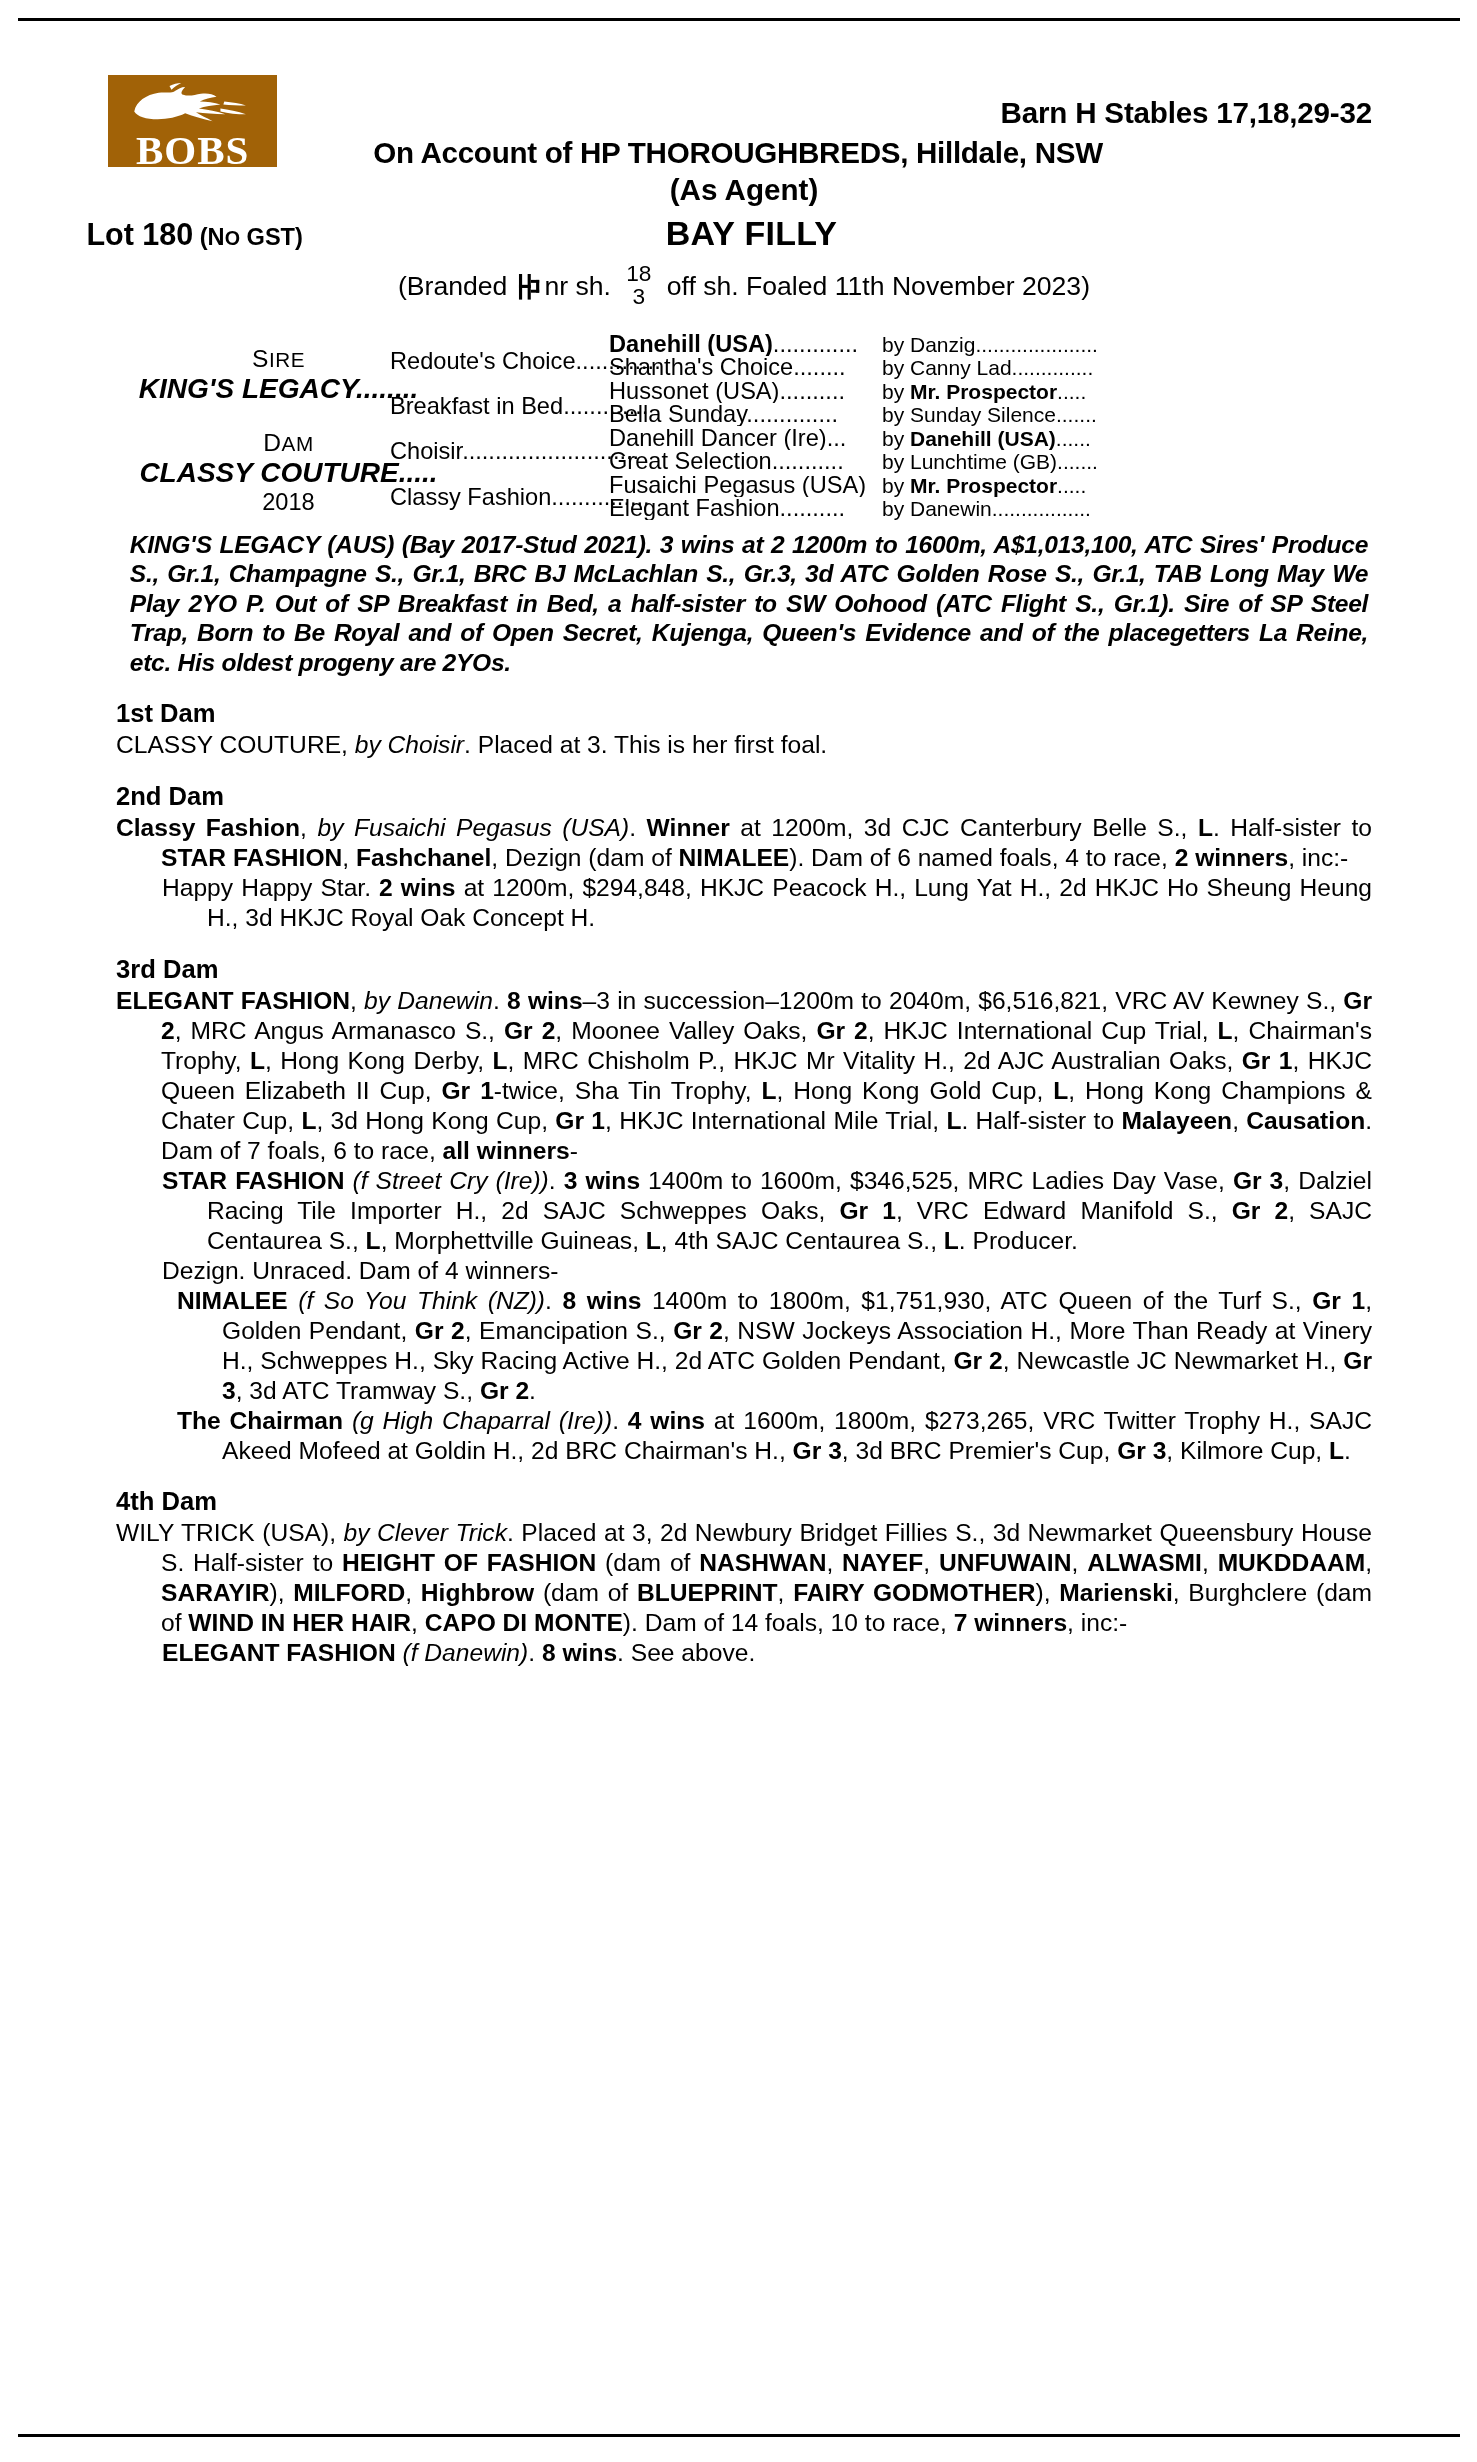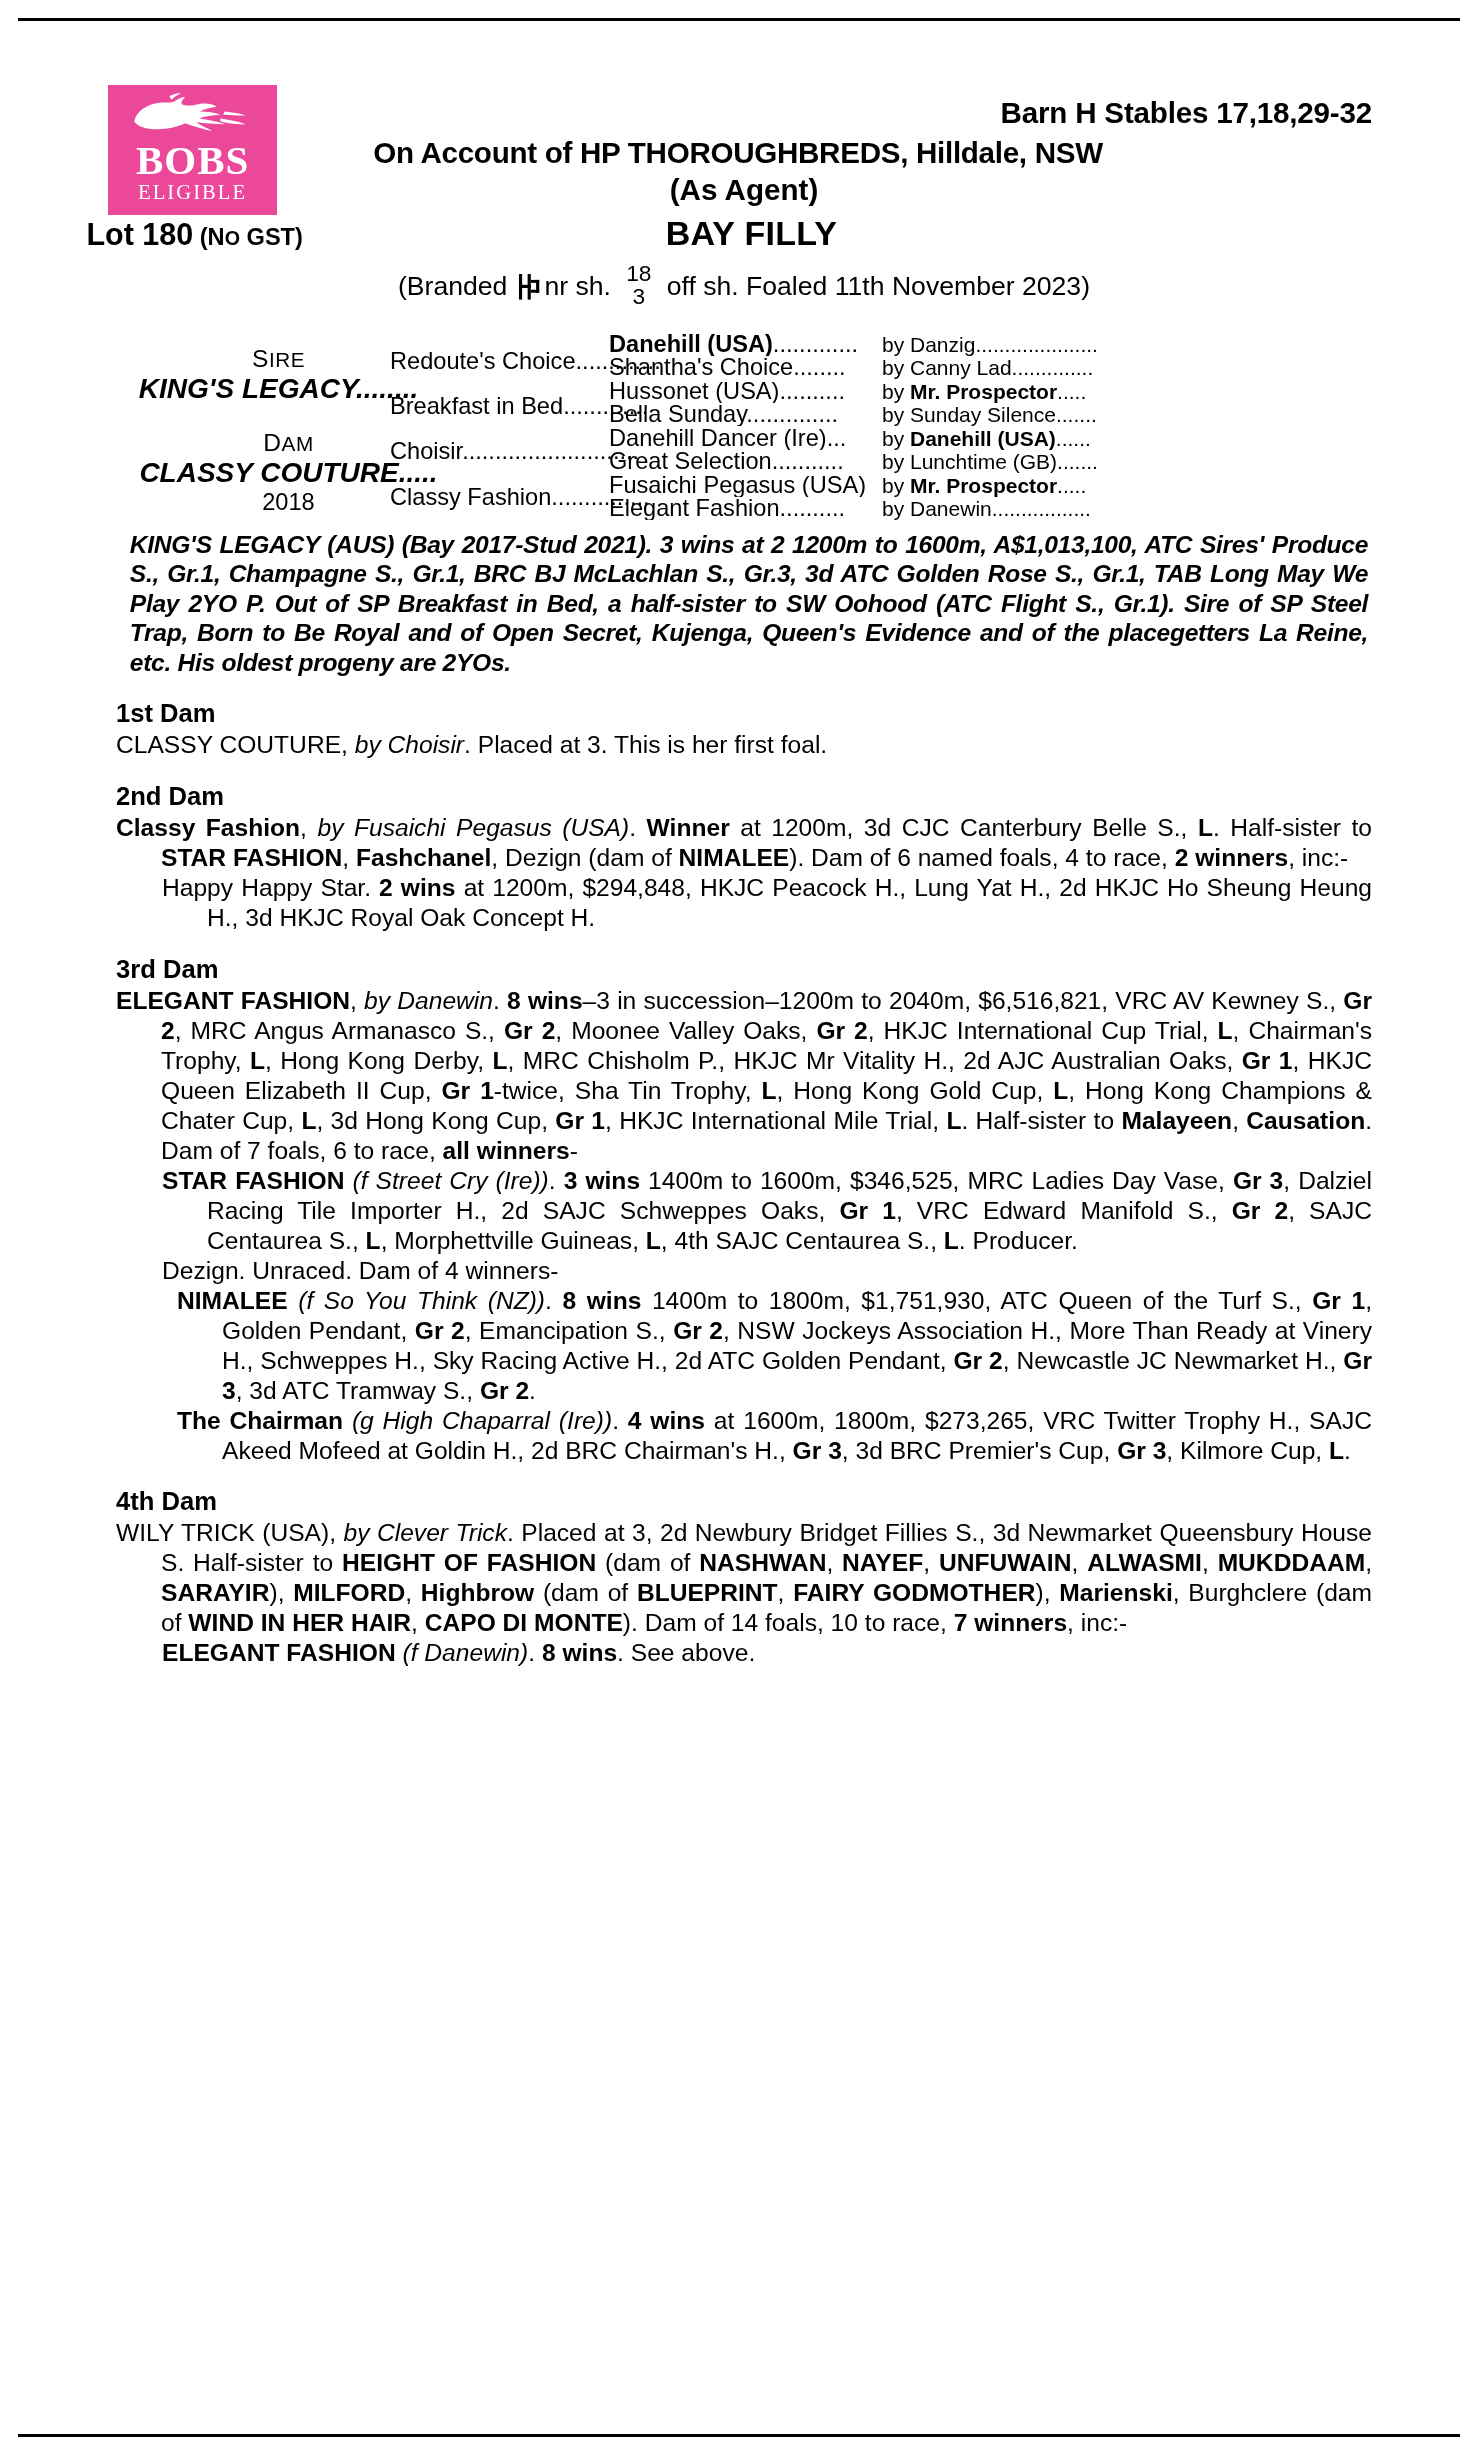--- a/index.html
+++ b/index.html
@@ -44,24 +44,24 @@
   }
 
   
   .header {
     position: relative;
     height: 197px;
   }
   .bobs-logo {
     position: absolute;
     left: -7.9px;
-    top: 26px;
+    top: 16px;
     width: 169px;
-    height: 130px;
-    background: #ec4899;
+    height: 92px;
+    background: #a16207;
     color: #fff;
     text-align: center;
     overflow: hidden;
   }
   .bobs-horse {
     display: block;
     margin: 6.9px auto 0 auto;
     width: 134px;
     height: 47px;
   }

